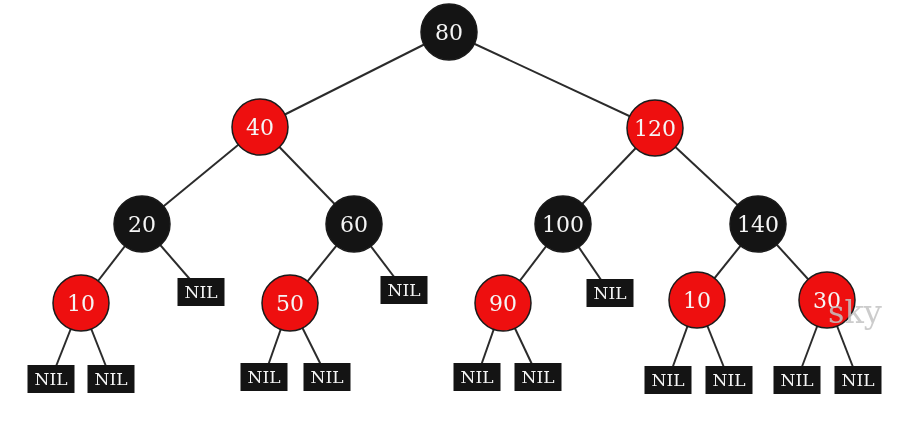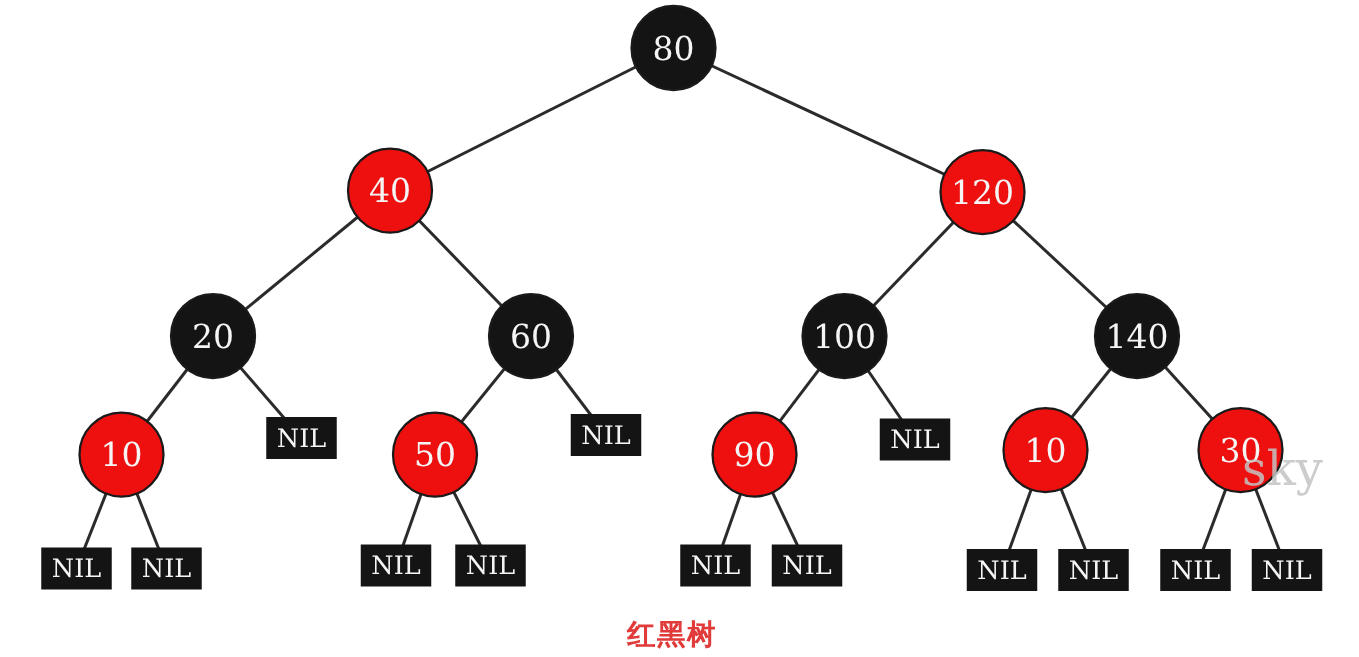--- a/index.html
+++ b/index.html
@@ -108,14 +108,13 @@
       <rect x="644.5" y="366" width="47" height="28" fill="#141414"></rect>
       <text x="668" y="380" dy="0.35em" text-anchor="middle" fill="#f5f5f5" font-size="17" font-family="&quot;DejaVu Serif&quot;, serif">NIL</text>
       <rect x="705.5" y="366" width="47" height="28" fill="#141414"></rect>
       <text x="729" y="380" dy="0.35em" text-anchor="middle" fill="#f5f5f5" font-size="17" font-family="&quot;DejaVu Serif&quot;, serif">NIL</text>
       <rect x="773.5" y="366" width="47" height="28" fill="#141414"></rect>
       <text x="797" y="380" dy="0.35em" text-anchor="middle" fill="#f5f5f5" font-size="17" font-family="&quot;DejaVu Serif&quot;, serif">NIL</text>
       <rect x="834.5" y="366" width="47" height="28" fill="#141414"></rect>
       <text x="858" y="380" dy="0.35em" text-anchor="middle" fill="#f5f5f5" font-size="17" font-family="&quot;DejaVu Serif&quot;, serif">NIL</text>
     </svg>
   <div class="watermark">sky</div>
-  <div class="caption">红黑树</div>
 </div>
 
 </body></html>

